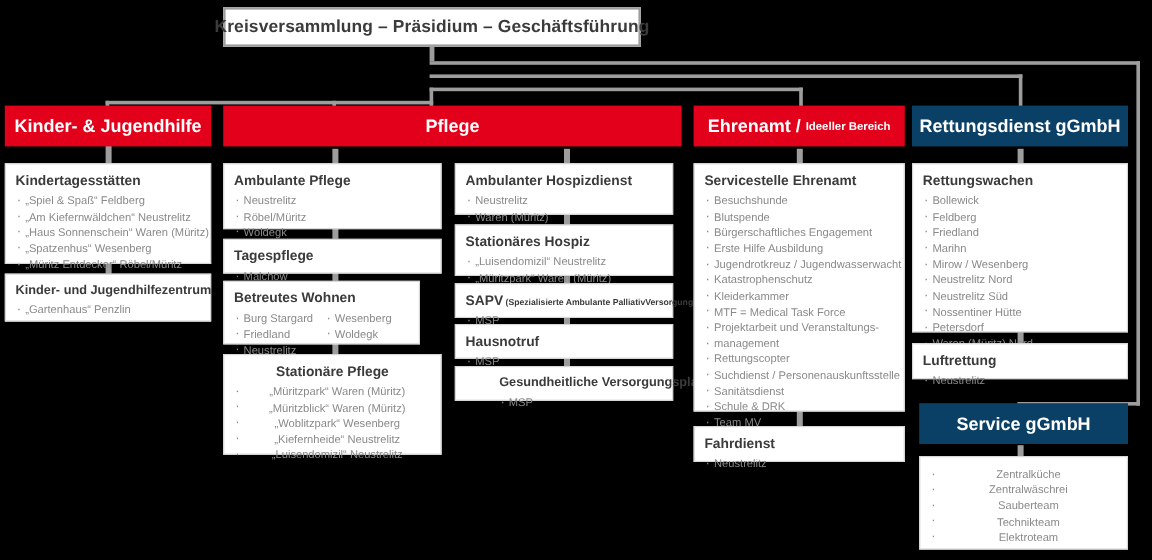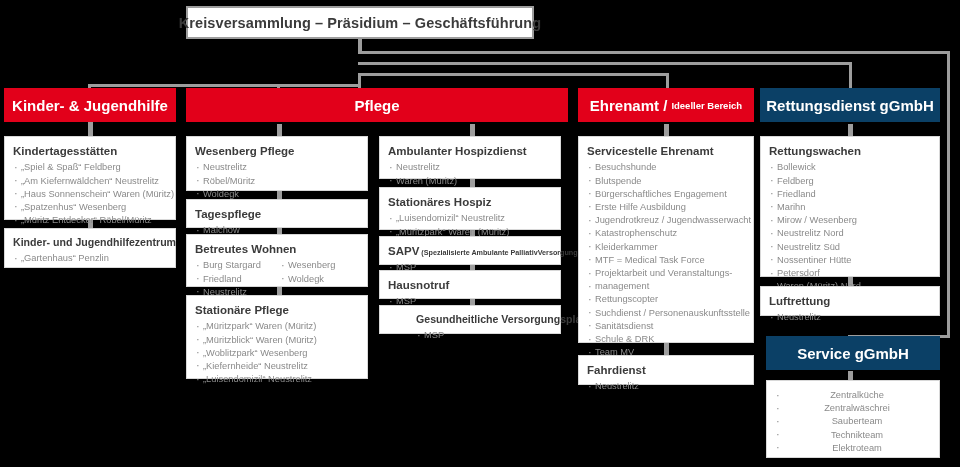--- a/index.html
+++ b/index.html
@@ -155,47 +155,47 @@
   </div>
 
   <div class="card" style="left:4px; top:228px; width:172px; height:40px;">
     <div class="hd" style="font-size:10.6px;">Kinder- und Jugendhilfezentrum</div>
     <ul>
       <li>„Gartenhaus“ Penzlin</li>
     </ul>
   </div>
 
   <div class="card" style="left:186px; top:136px; width:182px; height:55px;">
-    <div class="hd">Wesenberg Pflege</div>
+    <div class="hd">Ambulante Pflege</div>
     <ul>
       <li>Neustrelitz</li>
       <li>Röbel/Müritz</li>
       <li>Woldegk</li>
     </ul>
   </div>
 
   <div class="card" style="left:186px; top:199px; width:182px; height:29px;">
     <div class="hd">Tagespflege</div>
     <ul>
       <li>Malchow</li>
     </ul>
   </div>
 
-  <div class="card" style="left:186px; top:234px; width:182px; height:53px;">
+  <div class="card" style="left:186px; top:234px; width:164px; height:53px;">
     <div class="hd">Betreutes Wohnen</div>
     <ul class="two-col">
       <li>Burg Stargard</li>
       <li>Friedland</li>
       <li>Neustrelitz</li>
       <li>Wesenberg</li>
       <li>Woldegk</li>
     </ul>
   </div>
 
-  <div class="card" style="left:186px; top:295px; width:182px; height:84px;">
+  <div class="card" style="left:186px; top:295px; width:182px; height:84px;text-align:center;">
     <div class="hd">Stationäre Pflege</div>
     <ul>
       <li>„Müritzpark“ Waren (Müritz)</li>
       <li>„Müritzblick“ Waren (Müritz)</li>
       <li>„Woblitzpark“ Wesenberg</li>
       <li>„Kiefernheide“ Neustrelitz</li>
       <li>„Luisendomizil“ Neustrelitz</li>
     </ul>
   </div>
 

